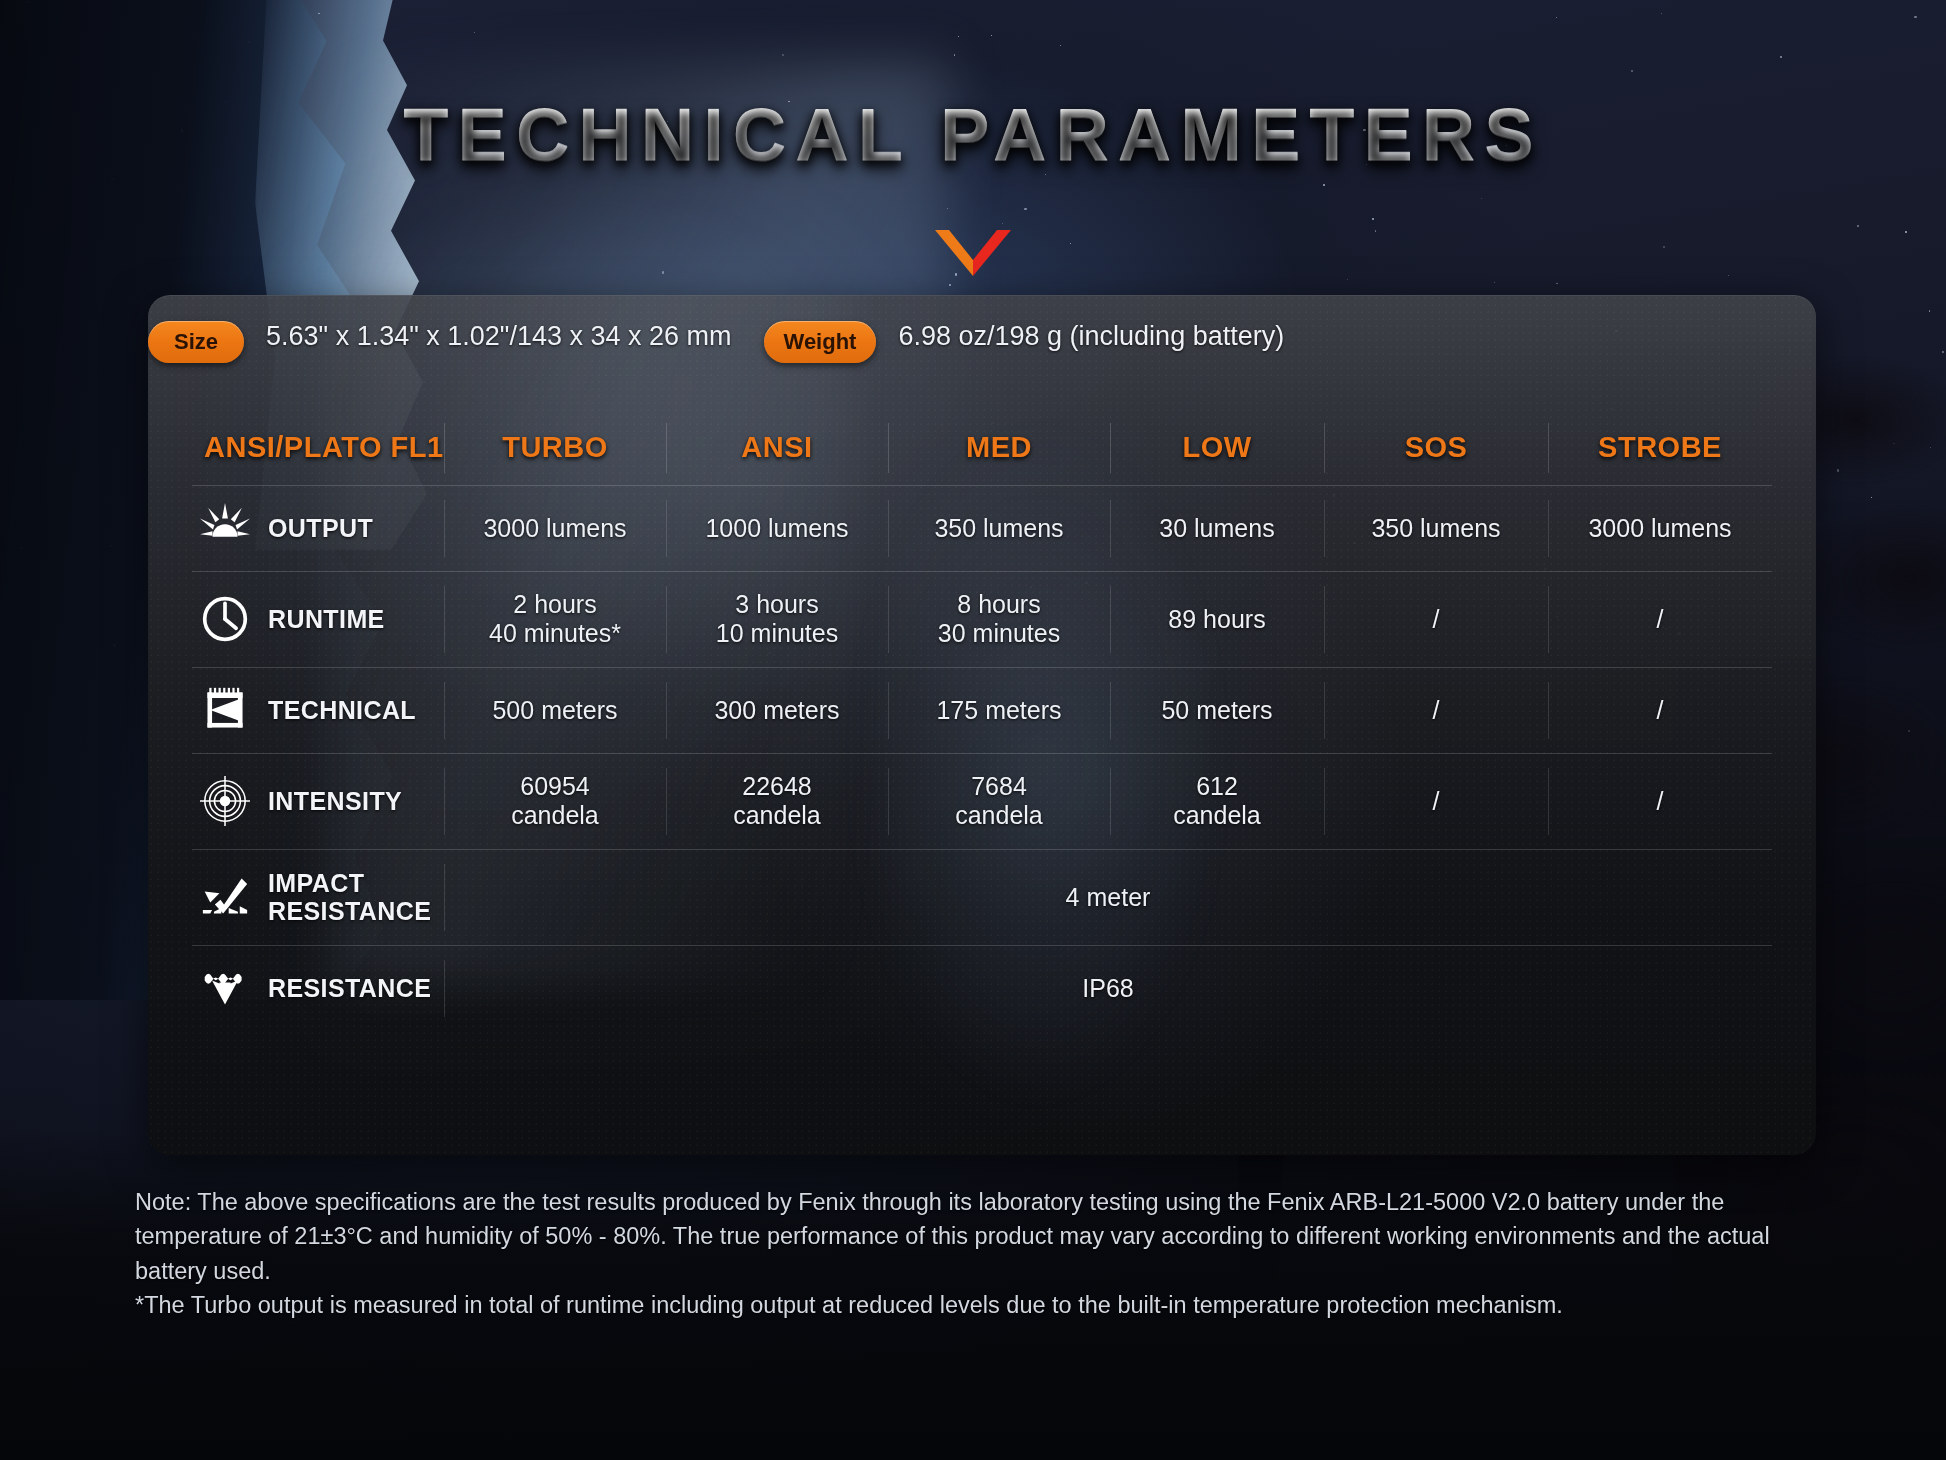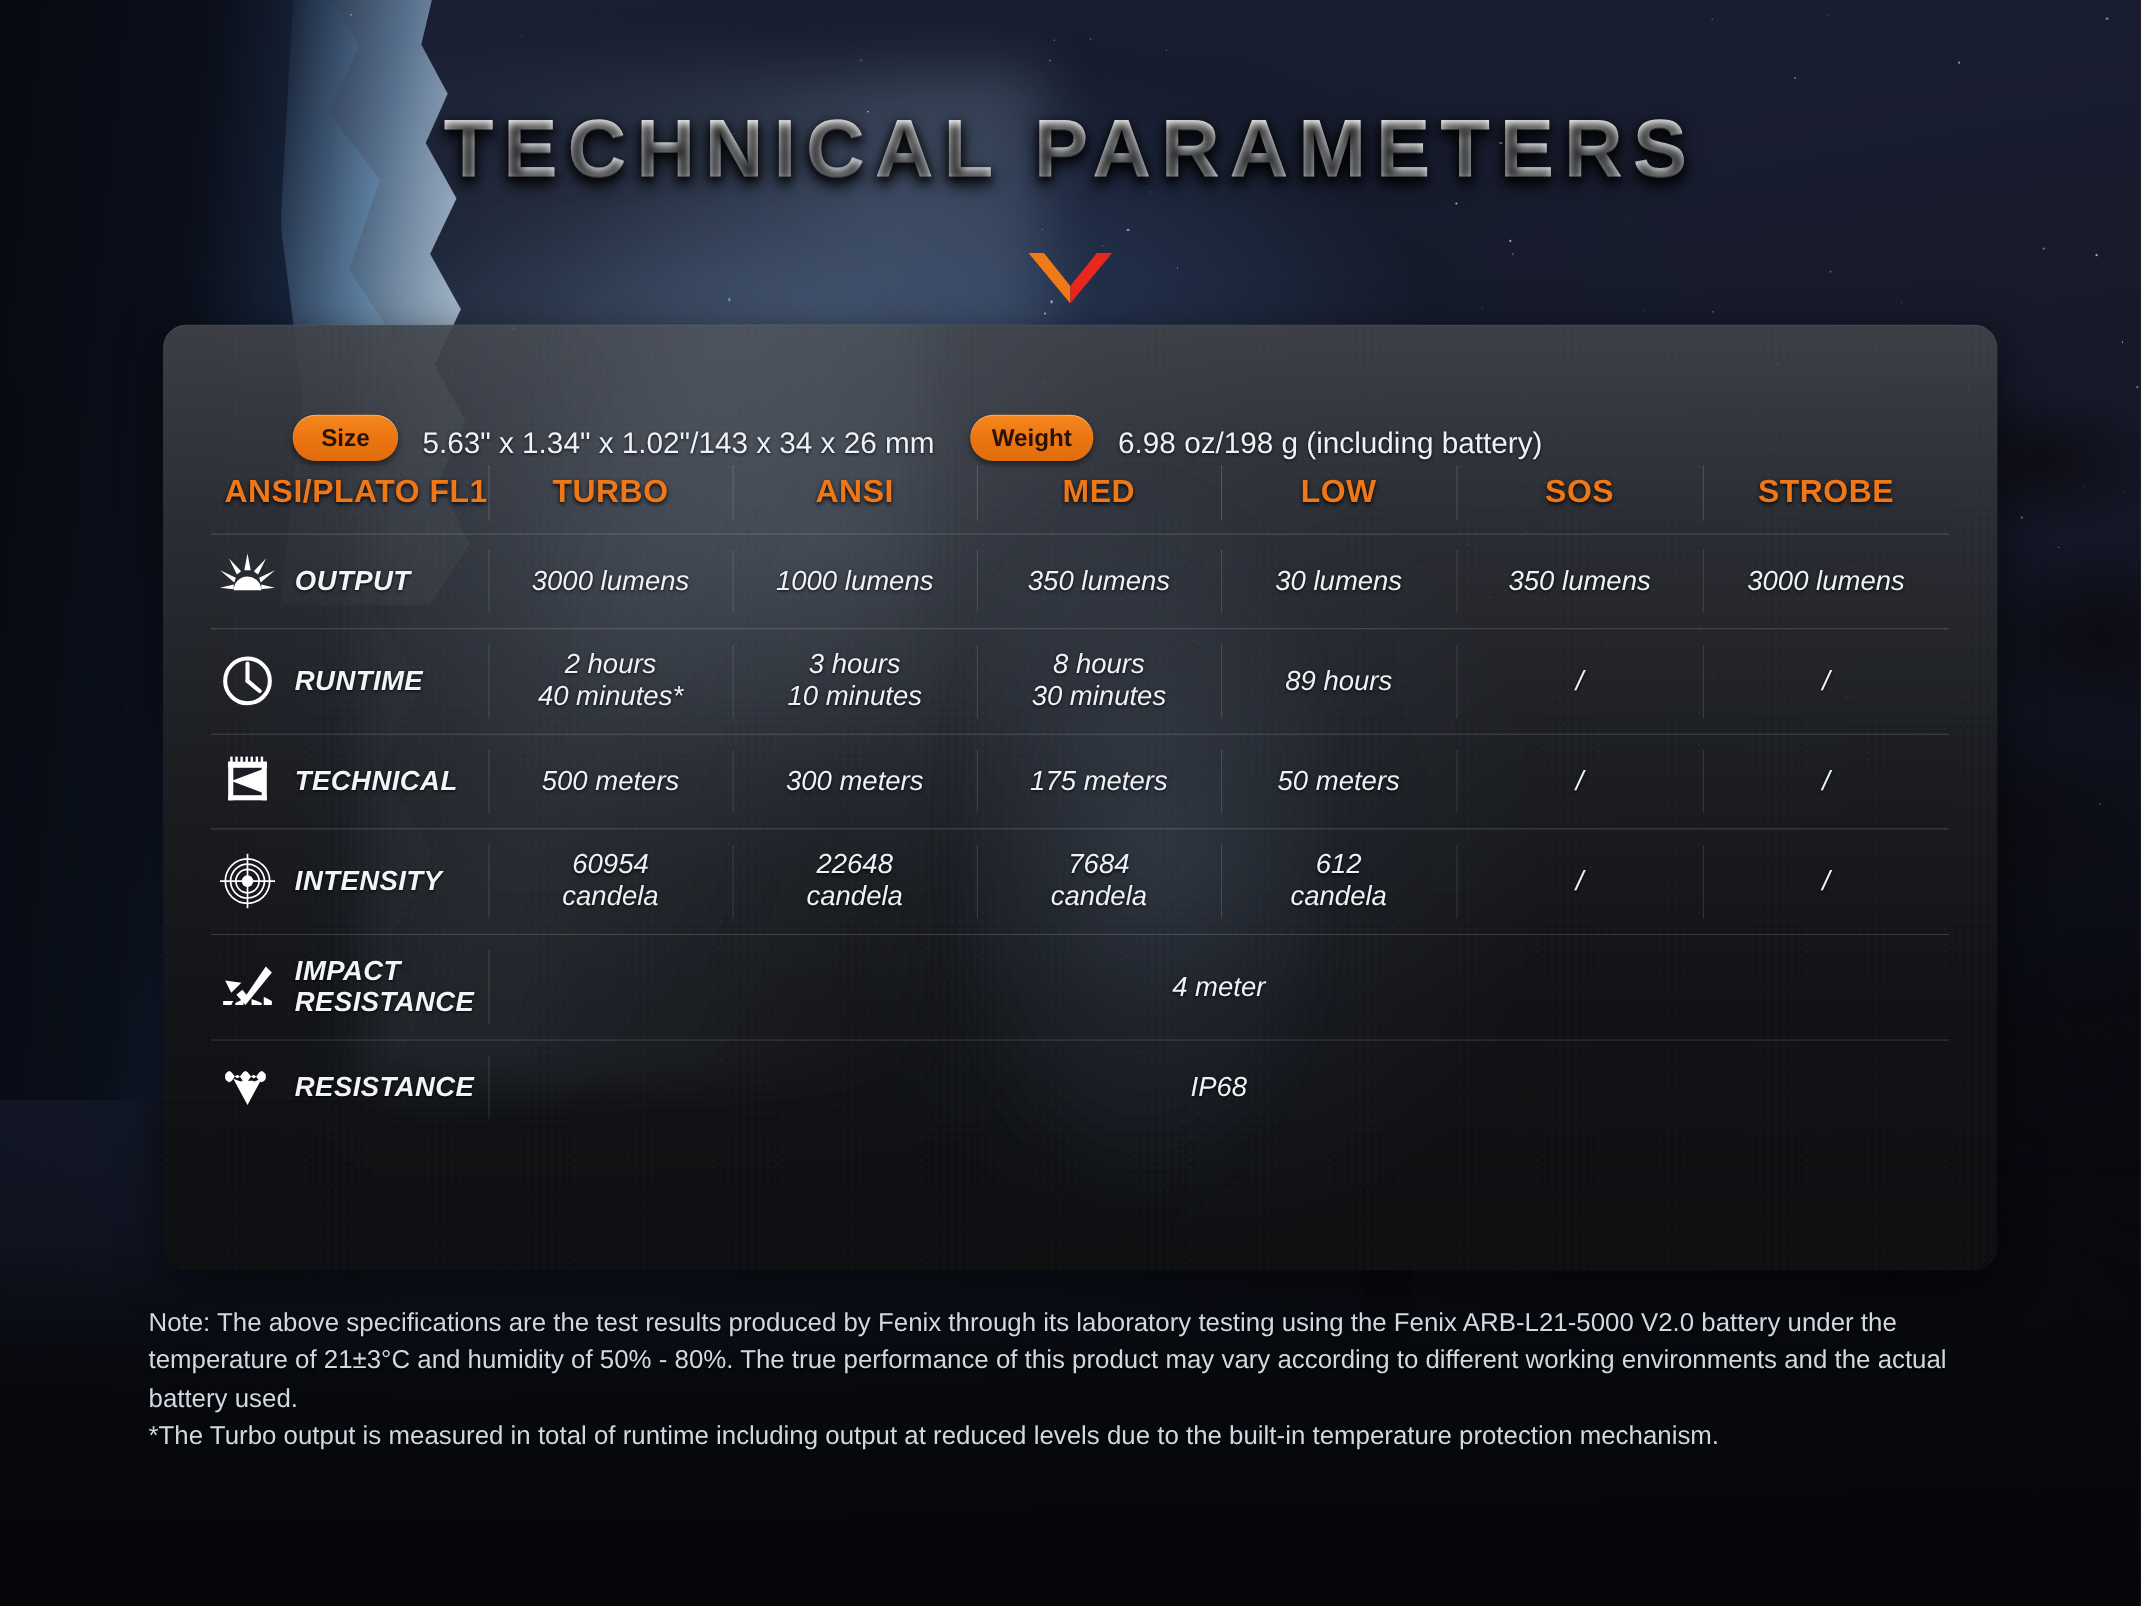--- a/index.html
+++ b/index.html
@@ -148,23 +148,22 @@
   .panel-sheen2 {
     position: absolute;
     left: 700px; top: 120px; width: 380px; height: 700px;
     background: radial-gradient(ellipse at center, rgba(160,195,238,0.10) 0%, rgba(160,195,238,0) 70%);
     filter: blur(16px); pointer-events: none;
   }
 
   
   .sw-row {
     position: absolute;
-    left: 0; top: 38px; width: 100%; height: 86px;
-    display: flex; align-items: flex-end;
-    padding-left: 118px;
+    left: 0; top: 26px; width: 100%; height: 86px;
+    display: flex; align-items: flex-start;
     z-index: 3;
   }
   .pill {
     display: inline-flex; align-items: center; justify-content: center;
     height: 42px; padding: 0 20px; min-width: 96px;
     border-radius: 21px;
     background: linear-gradient(to bottom, #f5881f 0%, #ec7612 48%, #e06c0c 100%);
     color: #2a1304;
     font-size: 22px; font-weight: bold;
     box-shadow: 0 3px 6px rgba(0,0,0,0.5), inset 0 1px 0 rgba(255,255,255,0.35);
@@ -210,21 +209,21 @@
   }
   .hdr th.sep::before {
     content: "";
     position: absolute; left: 0; top: 12px; bottom: 12px;
     width: 1px; background: rgba(255,255,255,0.16);
   }
   .hdr th:first-child { text-align: left; padding-left: 12px; }
 
   .rowline td { border-top: 1px solid rgba(255,255,255,0.16); }
 
-  .body-row td { height: 86px; position: relative; font-style: italic; }
+  .body-row td { height: 86px; position: relative; }
   .body-row td.sep::before {
     content: "";
     position: absolute; left: 0; top: 14px; bottom: 14px;
     width: 1px; background: rgba(255,255,255,0.13);
   }
   .body-row.tall td { height: 96px; }
 
   .lbl-cell { text-align: left !important; padding-left: 4px !important; }
   .lbl {
     display: flex; align-items: center; gap: 14px;

